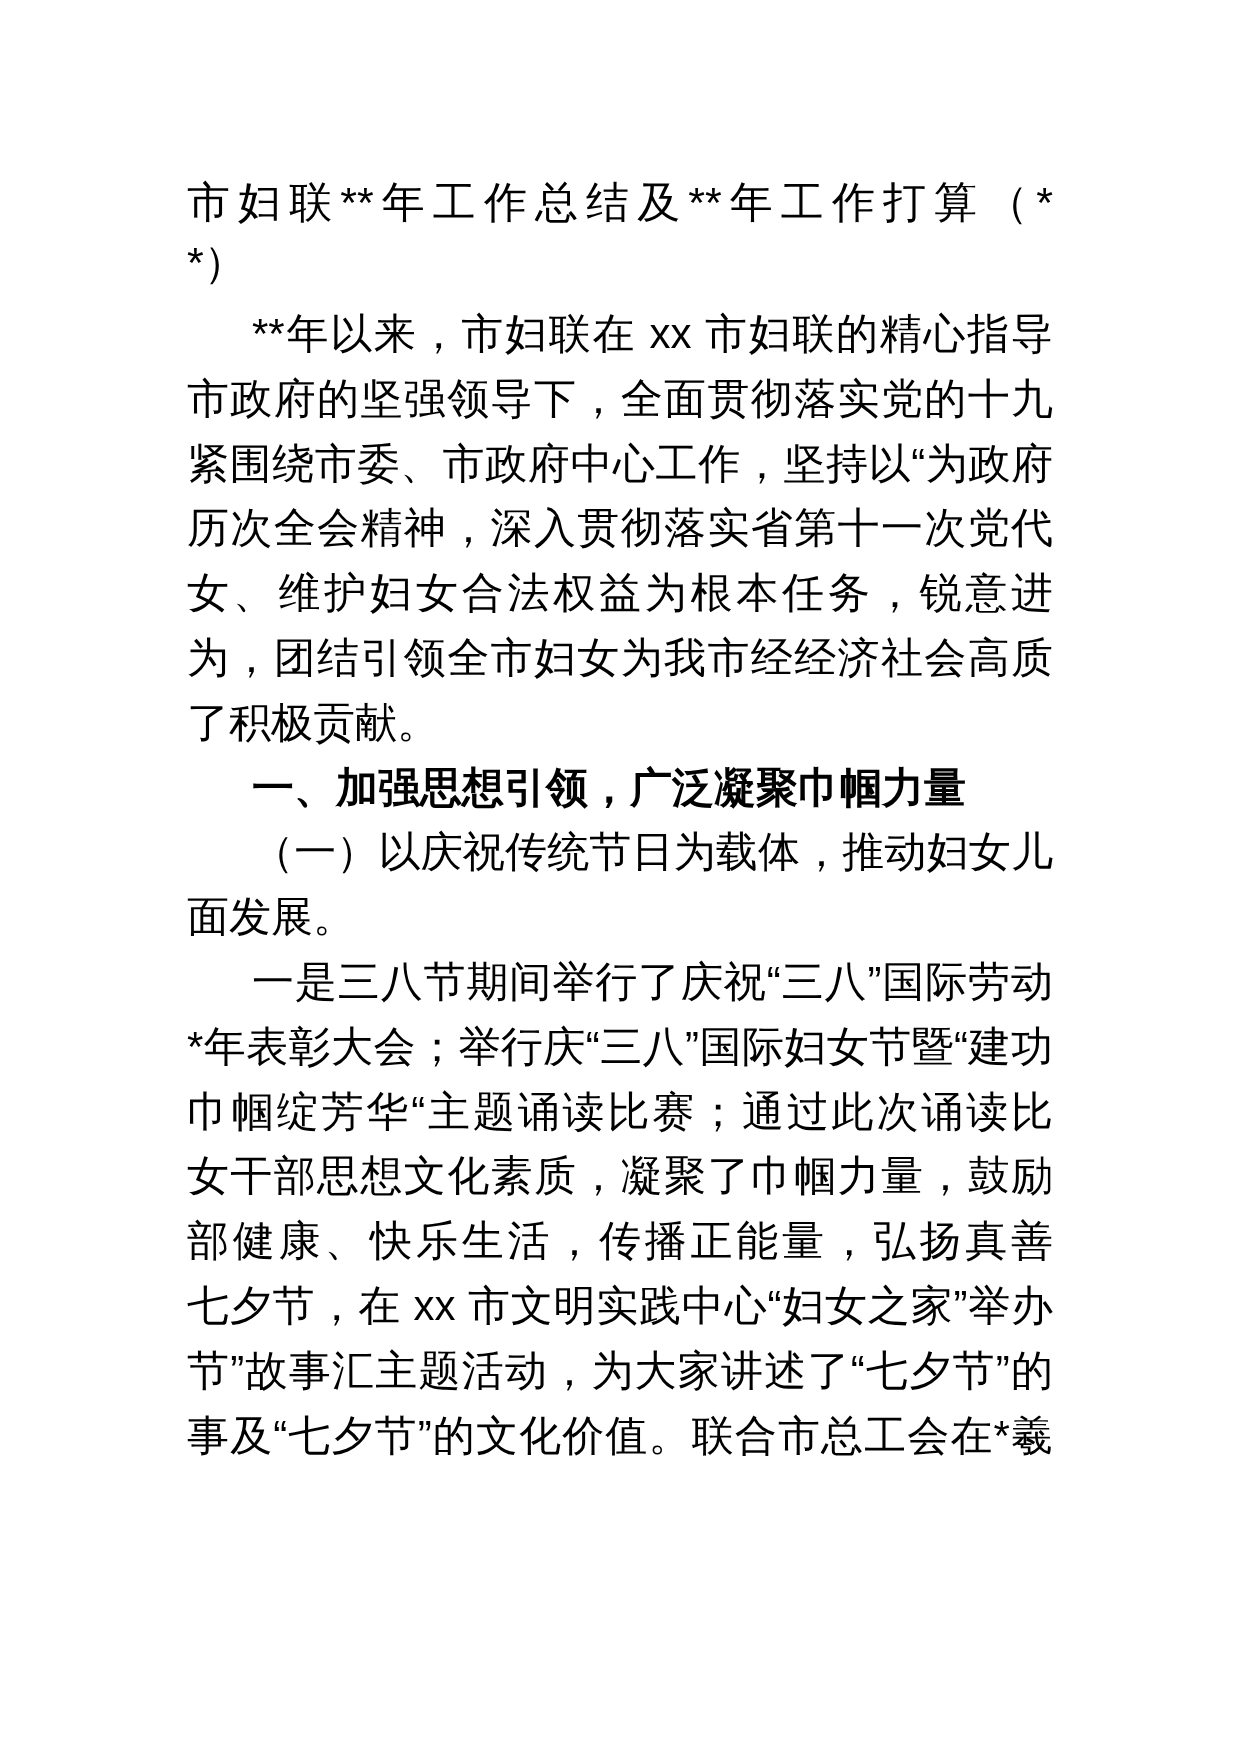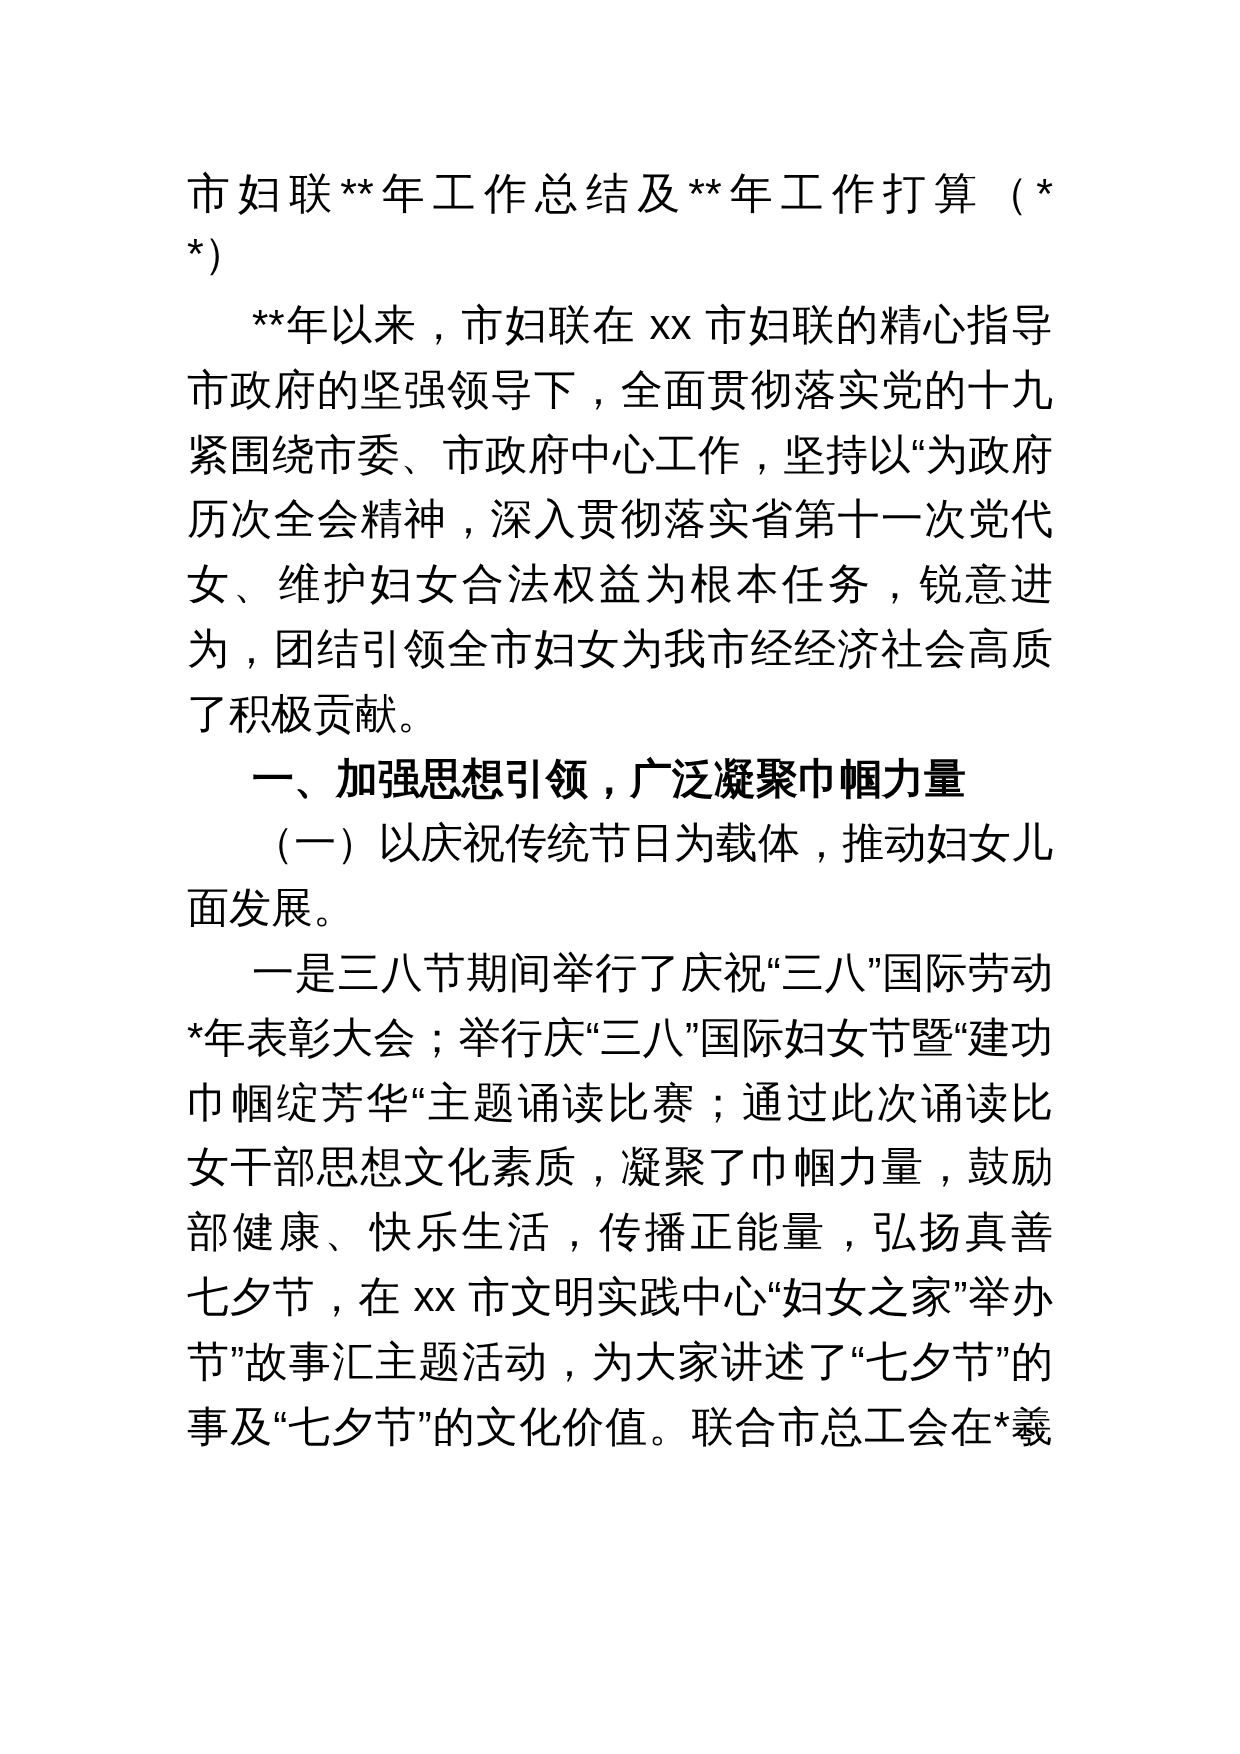--- a/index.html
+++ b/index.html
@@ -17,21 +17,21 @@
   .page {
     position: relative;
     width: 1240px;
     height: 1754px;
     background: #ffffff;
     overflow: hidden;
   }
   .content {
     position: absolute;
     left: 187px;
-    top: 163px;
+    top: 172px;
     width: 866px;
   }
   .doc-title .line {
     font-size: 43px;
     line-height: 60px;
     font-weight: normal;
     white-space: nowrap;
   }
   .doc-body {
     margin-top: 10px;

